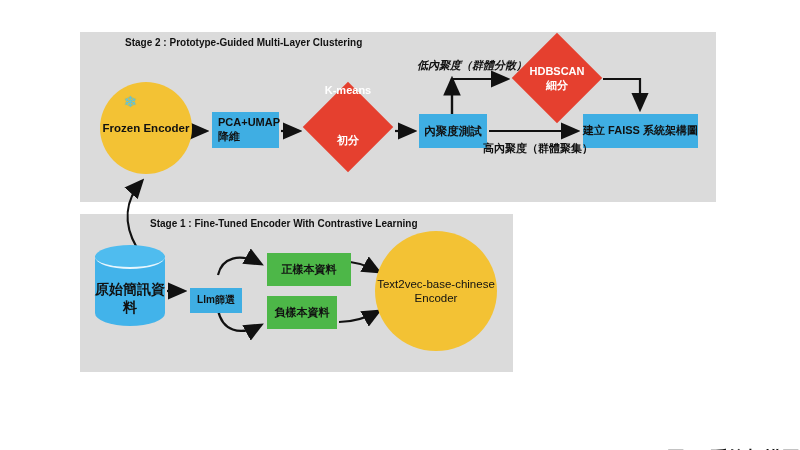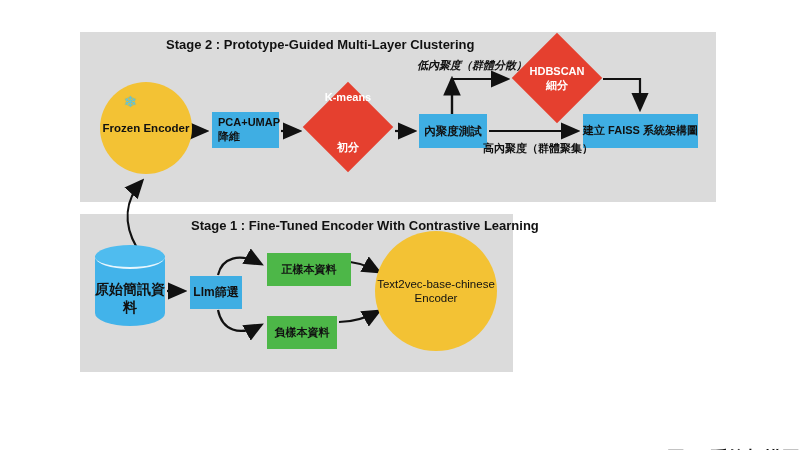--- a/index.html
+++ b/index.html
@@ -1,20 +1,20 @@
 <!DOCTYPE html>
 <html><head>
 <meta charset="utf-8">
 <style>
   html,body{margin:0;padding:0;background:#ffffff;width:800px;height:450px;overflow:hidden;
             font-family:"Liberation Sans","DejaVu Sans",sans-serif;color:#111;}
   .stage-panel{position:absolute;background:#dbdbdb;}
   #stage2-panel{left:80px;top:32px;width:636px;height:170px;}
   #stage1-panel{left:80px;top:214px;width:433px;height:158px;}
-  .stage-title{position:absolute;font-size:13px;font-weight:bold;white-space:nowrap;margin-left:41px;}
+  .stage-title{position:absolute;font-size:10px;font-weight:bold;white-space:nowrap;}
   #stage2-title{left:125px;top:37px;}
   #stage1-title{left:150px;top:218px;}
 
   .node{position:absolute;display:flex;align-items:center;justify-content:center;
         text-align:center;font-weight:bold;font-size:11px;line-height:1.25;}
   .blue-box{background:#3faee3;}
   .green-box{background:#4db748;}
 
   
   #frozen-encoder{left:100px;top:82px;width:92px;height:92px;border-radius:50%;
@@ -22,39 +22,39 @@
   #snowflake{position:absolute;left:24px;top:11px;font-size:15px;color:#6fc6cf;
              text-shadow:0 0 1px #4aa8b8;font-weight:normal;}
   #pca-box{left:212px;top:112px;width:67px;height:36px;flex-direction:column;
            align-items:flex-start;padding-left:6px;box-sizing:border-box;text-align:center;}
   .diamond{position:absolute;width:64px;height:64px;background:#e5402f;transform:rotate(45deg);}
   #kmeans-diamond{left:316px;top:95px;}
   #hdbscan-diamond{left:525px;top:46px;}
   .diamond-label{position:absolute;display:flex;flex-direction:column;align-items:center;
                  justify-content:center;color:#fff;font-weight:bold;font-size:11px;line-height:1.3;
                  text-align:center;}
-  #kmeans-label{left:303px;top:92px;width:90px;height:60px;gap:36px;}
+  #kmeans-label{left:303px;top:85px;width:90px;height:60px;gap:36px;}
   #hdbscan-label{left:512px;top:48px;width:90px;height:60px;}
   #cohesion-box{left:419px;top:114px;width:68px;height:34px;font-size:11.5px;}
   #faiss-box{left:583px;top:114px;width:115px;height:34px;font-size:11px;}
   .edge-label{position:absolute;font-size:11px;font-weight:bold;white-space:nowrap;}
   #low-cohesion-label{left:417px;top:58px;font-style:italic;}
   #high-cohesion-label{left:483px;top:141px;}
 
   
   #cylinder{position:absolute;left:95px;top:245px;width:70px;height:92px;}
   #cylinder-body{position:absolute;left:0;top:11px;width:70px;height:70px;background:#42b3ea;
                  border-radius:0 0 35px 35px / 0 0 13px 13px;}
   #cylinder-top{position:absolute;left:0;top:0;width:70px;height:24px;background:#4fbcef;
                 border-radius:50%;border-bottom:2px solid #e8f6fd;box-sizing:border-box;}
   #cylinder-label{position:absolute;left:-4px;top:36px;width:78px;text-align:center;
                   font-size:14px;font-weight:bold;}
-  #llm-box{left:190px;top:276px;width:52px;height:33px;font-size:12px;}
+  #llm-box{left:190px;top:288px;width:52px;height:25px;font-size:10px;}
   #pos-box{left:267px;top:253px;width:84px;height:33px;}
-  #neg-box{left:267px;top:316px;width:70px;height:33px;}
+  #neg-box{left:267px;top:296px;width:70px;height:33px;}
   #encoder-circle{left:375px;top:231px;width:122px;height:120px;border-radius:50%;
                   background:#f3c234;flex-direction:column;font-weight:500;font-size:11.5px;}
 
   #caption{position:absolute;left:0;top:406px;width:800px;text-align:right;
            font-size:18px;font-weight:bold;margin-top:40px;}
   #arrow-layer{position:absolute;left:0;top:0;pointer-events:none;}
 </style>
 </head>
 <body>
 

